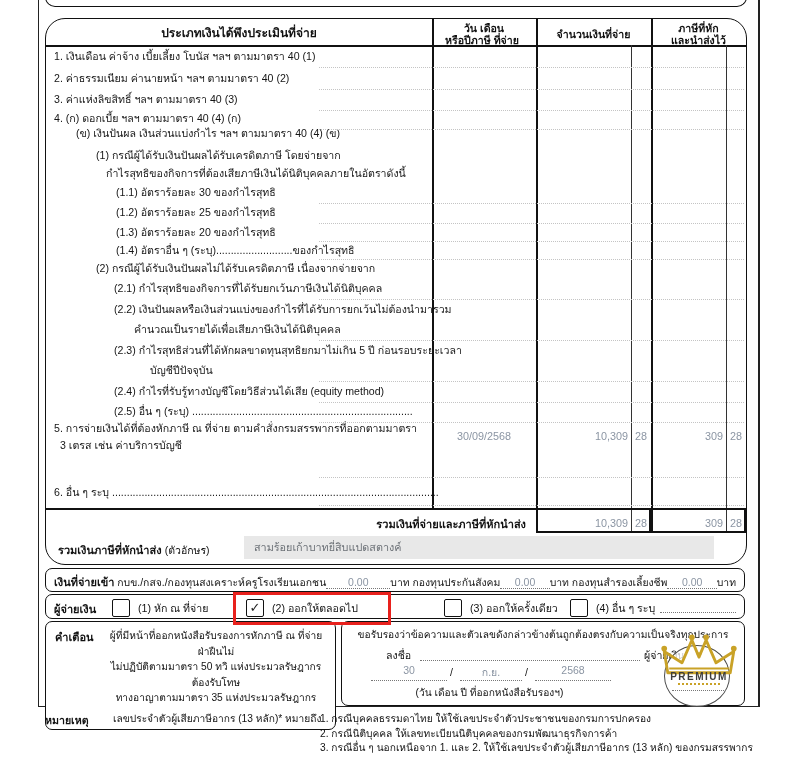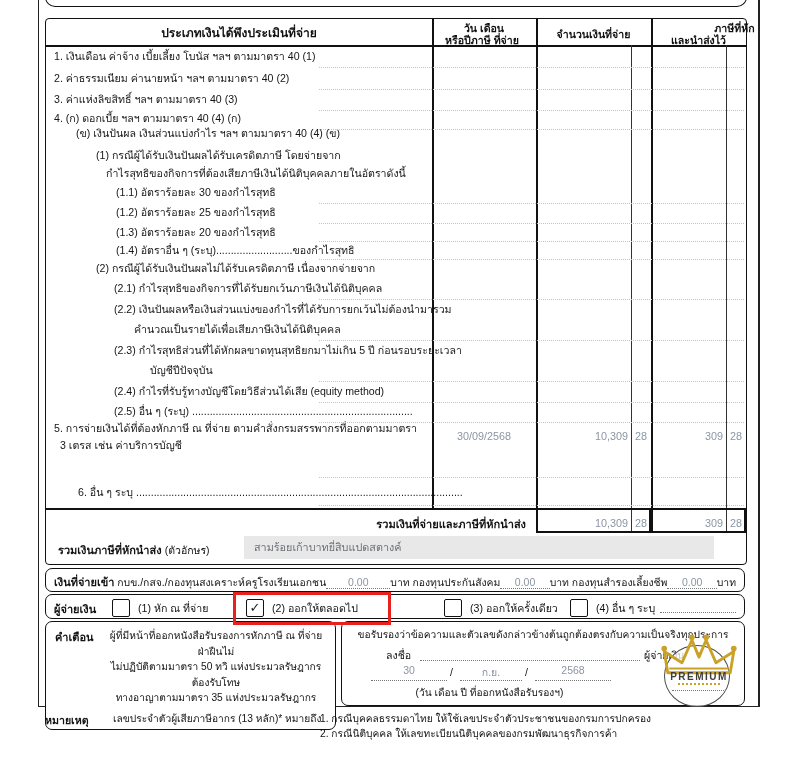--- a/index.html
+++ b/index.html
@@ -8,21 +8,21 @@
   .abs{position:absolute;}
   .nw{white-space:nowrap;}
   
   #prevbox{left:45px;top:-16px;width:700px;height:22px;border:1.6px solid #111;border-top:none;
            border-radius:0 0 10px 10px;}
   
   #pageL{left:38px;top:0;width:0;height:707px;border-left:1.6px solid #222;}
   #pageR{left:758px;top:0;width:0;height:707px;border-left:2px solid #222;}
   #pageB{left:38px;top:706px;width:722px;height:0;border-top:1.6px solid #222;}
   
-  #tbox{left:45px;top:18px;width:700px;height:545px;border:1.8px solid #111;border-radius:4px;}
+  #tbox{left:45px;top:18px;width:700px;height:545px;border:1.8px solid #111;border-radius:20px;}
   .vline{position:absolute;width:0;border-left:2px solid #111;}
   .vsub{position:absolute;width:0;border-left:1.4px solid #333;}
   .hline{position:absolute;height:0;border-top:2px solid #111;}
   .dotline{position:absolute;left:273px;width:425px;height:0;border-top:1.2px dotted #c4c4c4;}
   .trow{position:absolute;font-size:10.6px;line-height:14px;white-space:nowrap;color:#151515;}
   .hcell{position:absolute;font-weight:bold;text-align:center;font-size:10.6px;line-height:12px;}
   .fill{color:#8b95a3;}
   .val{position:absolute;font-size:10.8px;line-height:14px;}
   .totbox{position:absolute;border:2px solid #111;box-sizing:border-box;}
   .totlabel{position:absolute;font-weight:bold;font-size:11px;text-align:right;}
@@ -53,21 +53,21 @@
 <div id="pageL" class="abs"></div>
 <div id="pageR" class="abs"></div>
 <div id="pageB" class="abs"></div>
 
 <div id="tbox" class="abs">
 
   <div class="hcell" style="left:0;top:8px;width:386px;font-size:12px;">ประเภทเงินได้พึงประเมินที่จ่าย</div>
   <div class="hcell" style="left:386px;top:3px;width:104px;">วัน เดือน</div>
   <div class="hcell" style="left:386px;top:15px;width:100px;">หรือปีภาษี ที่จ่าย</div>
   <div class="hcell" style="left:490px;top:9px;width:115px;">จำนวนเงินที่จ่าย</div>
-  <div class="hcell" style="left:605px;top:3px;width:95px;padding-left:36px;">ภาษีที่หัก</div>
+  <div class="hcell" style="left:605px;top:3px;width:95px;">ภาษีที่หัก</div>
   <div class="hcell" style="left:605px;top:15px;width:95px;">และนำส่งไว้</div>
   <div class="hline" style="left:0;top:26px;width:700px;"></div>
 
   <div class="vline" style="left:386px;top:0;height:489px;"></div>
   <div class="vline" style="left:490px;top:0;height:514px;"></div>
   <div class="vline" style="left:605px;top:0;height:514px;"></div>
   <div class="vsub" style="left:585px;top:26px;height:488px;"></div>
   <div class="vsub" style="left:680px;top:26px;height:488px;"></div>
 
   <div id="income-rows">
@@ -85,21 +85,21 @@
       <div class="trow" style="left: 50px; top: 242px;">(2) กรณีผู้ได้รับเงินปันผลไม่ได้รับเครดิตภาษี เนื่องจากจ่ายจาก</div>
       <div class="trow" style="left: 68px; top: 262px;">(2.1) กำไรสุทธิของกิจการที่ได้รับยกเว้นภาษีเงินได้นิติบุคคล</div>
       <div class="trow" style="left: 68px; top: 283px;">(2.2) เงินปันผลหรือเงินส่วนแบ่งของกำไรที่ได้รับการยกเว้นไม่ต้องนำมารวม</div>
       <div class="trow" style="left: 88px; top: 303px;">คำนวณเป็นรายได้เพื่อเสียภาษีเงินได้นิติบุคคล</div>
       <div class="trow" style="left: 68px; top: 324px;">(2.3) กำไรสุทธิส่วนที่ได้หักผลขาดทุนสุทธิยกมาไม่เกิน 5 ปี ก่อนรอบระยะเวลา</div>
       <div class="trow" style="left: 88px; top: 344px; margin-left: 16px;">บัญชีปีปัจจุบัน</div>
       <div class="trow" style="left: 68px; top: 365px;">(2.4) กำไรที่รับรู้ทางบัญชีโดยวิธีส่วนได้เสีย (equity method)</div>
       <div class="trow" style="left: 68px; top: 385px;">(2.5) อื่น ๆ (ระบุ) ...........................................................................</div>
       <div class="trow" style="left: 8px; top: 402px;">5. การจ่ายเงินได้ที่ต้องหักภาษี ณ ที่จ่าย ตามคำสั่งกรมสรรพากรที่ออกตามมาตรา</div>
       <div class="trow" style="left: 14px; top: 419px;">3 เตรส เช่น  ค่าบริการบัญชี</div>
-      <div class="trow" style="left: 8px; top: 466px; margin-left: 24px;">6. อื่น ๆ ระบุ ...............................................................................................................</div>
+      <div class="trow" style="left: 8px; top: 466px;">6. อื่น ๆ ระบุ ...............................................................................................................</div>
     </div>
   <div id="dotlines">
       <div class="dotline" style="top: 48px;"></div>
       <div class="dotline" style="top: 70px;"></div>
       <div class="dotline" style="top: 91px;"></div>
       <div class="dotline" style="top: 110px;"></div>
       <div class="dotline" style="top: 184px;"></div>
       <div class="dotline" style="top: 204px;"></div>
       <div class="dotline" style="top: 222px;"></div>
       <div class="dotline" style="top: 240px;"></div>
@@ -203,13 +203,14 @@
   <div id="stamptext">PREMIUM</div>
   <div id="stampsub"></div>
   <div id="stampsub2"></div>
 </div>
 
 <div class="abs blab" style="left:45px;top:712px;font-size:10.6px;">หมายเหตุ</div>
 <div class="abs note" style="left:113px;top:712px;">เลขประจำตัวผู้เสียภาษีอากร (13 หลัก)* หมายถึง</div>
 <div class="abs note" style="left:320px;top:712px;width:450px;">
   <div>1. กรณีบุคคลธรรมดาไทย ให้ใช้เลขประจำตัวประชาชนของกรมการปกครอง</div>
   <div>2. กรณีนิติบุคคล ให้เลขทะเบียนนิติบุคคลของกรมพัฒนาธุรกิจการค้า</div>
+  <div>3. กรณีอื่น ๆ นอกเหนือจาก 1. และ 2. ให้ใช้เลขประจำตัวผู้เสียภาษีอากร (13 หลัก) ของกรมสรรพากร</div>
 </div>
 
 </body></html>

